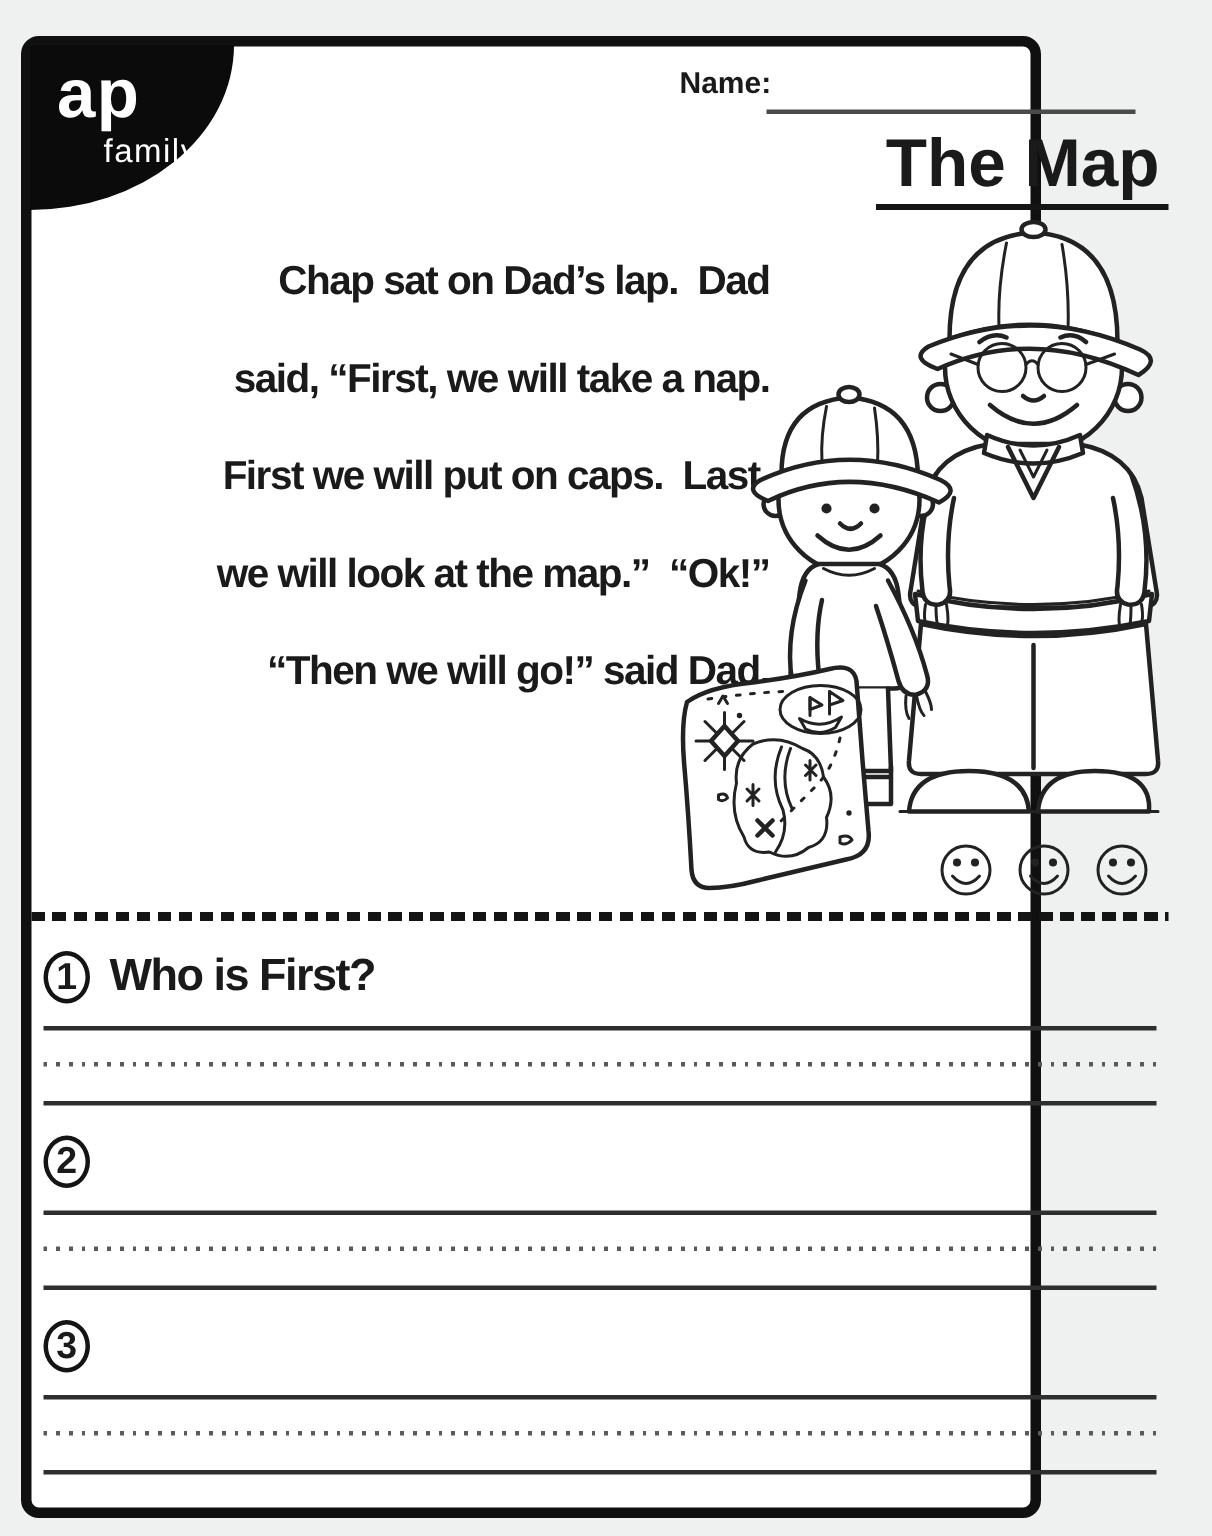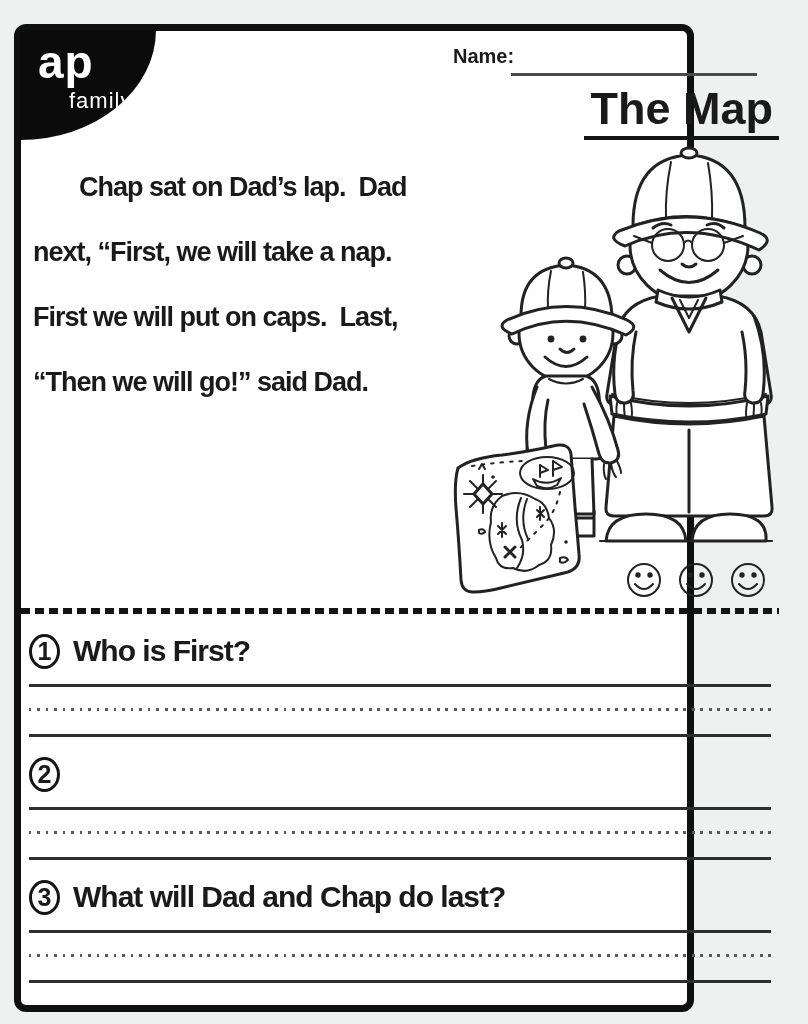--- a/index.html
+++ b/index.html
@@ -35,21 +35,21 @@
   
   .title-wrap{position:absolute;left:0;top:54px;width:758px;text-align:right;}
   .title{
     display:inline-block;font-size:45px;font-weight:700;letter-spacing:0;
     border-bottom:4px solid #151515;padding:0 6px 4px 6px;line-height:1.05;
   }
   
   .passage{position:absolute;left:12px;top:138px;width:480px;}
   .p-line{
     height:65px;font-size:27px;font-weight:600;letter-spacing:-1px;
-    white-space:pre;line-height:36px;
+    white-space:pre;line-height:36px;text-align:right;
   }
   .p-line.first{padding-left:46px;}
   
   .divider{
     position:absolute;left:0;top:577px;width:758px;height:6px;
     background:repeating-linear-gradient(90deg,#141414 0 9px,transparent 9px 14px);
   }
   
   .question{position:absolute;left:8px;width:742px;}
   .q1{top:600px;} .q2{top:723px;} .q3{top:846px;}
@@ -85,22 +85,23 @@
 
   <div class="name-label">Name:</div>
   <div class="name-line"></div>
 
   <div class="title-wrap">
     <span class="title">The Map</span>
   </div>
 
   <div class="passage">
     <div class="p-line first">Chap sat on Dad’s lap.  Dad</div>
-    <div class="p-line">next, “First, we will take a nap.</div>
+    <div class="p-line">said, “First, we will take a nap.</div>
     <div class="p-line">First we will put on caps.  Last,</div>
+    <div class="p-line">we will look at the map.”  “Ok!”</div>
     <div class="p-line">“Then we will go!” said Dad.</div>
   </div>
 
   <div class="illo">
     <svg width="336" height="482" viewBox="445 123 336 482">
 
       <g>
         <circle class="fillw" cx="627" cy="263" r="9"></circle>
         <circle class="fillw" cx="752" cy="263" r="9"></circle>
         <ellipse class="fillw" cx="689" cy="243" rx="59" ry="57"></ellipse>
@@ -237,20 +238,19 @@
       <span class="q-num">2</span>
     </div>
     <div class="line-solid"></div>
     <div class="line-dotted"></div>
     <div class="line-solid second"></div>
   </div>
 
   <div class="question q3">
     <div class="q-row">
       <span class="q-num">3</span>
-      <span class="q-label">What will Dad and Chap do last?</span>
     </div>
     <div class="line-solid"></div>
     <div class="line-dotted"></div>
     <div class="line-solid second"></div>
   </div>
 
 </div>
 
 </body></html>

